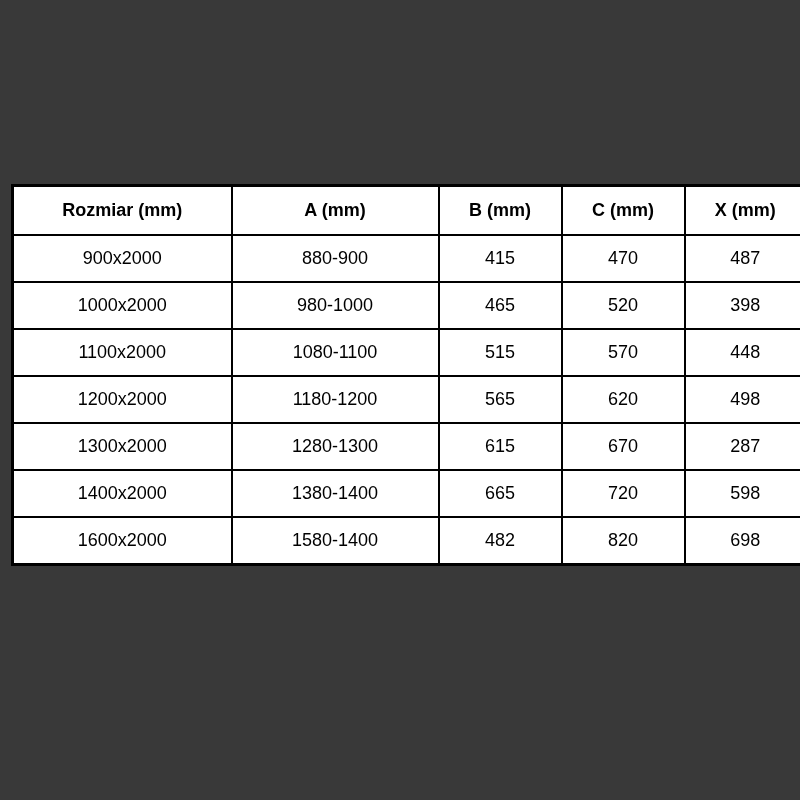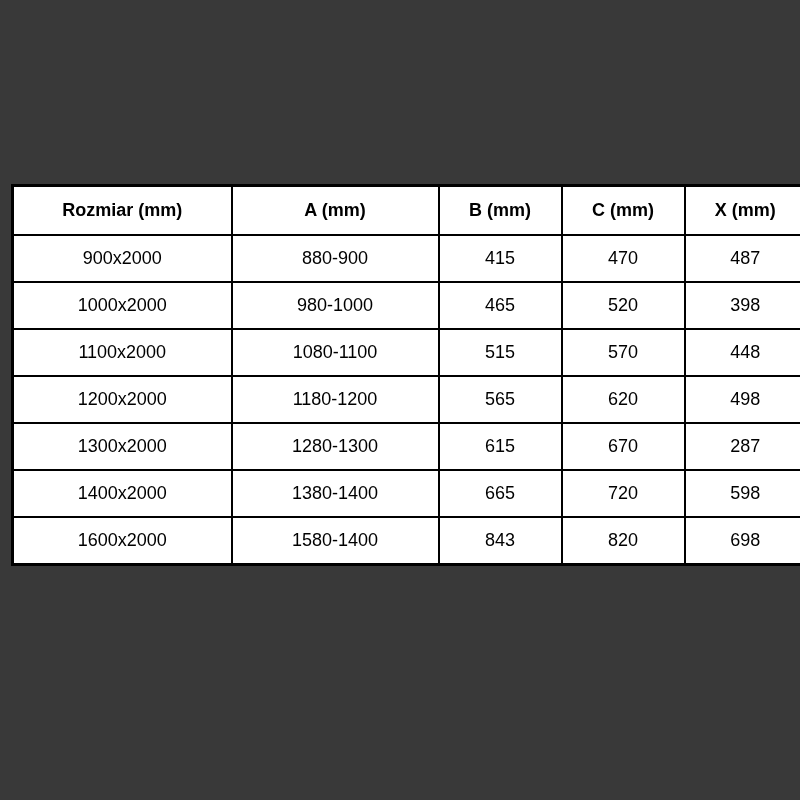--- a/index.html
+++ b/index.html
@@ -114,19 +114,19 @@
         <tr>
           <td>1400x2000</td>
           <td>1380-1400</td>
           <td>665</td>
           <td>720</td>
           <td>598</td>
         </tr>
         <tr>
           <td>1600x2000</td>
           <td>1580-1400</td>
-          <td>843</td>
+          <td>482</td>
           <td>820</td>
           <td>698</td>
         </tr>
       </tbody>
   </table>
 </div>
 
 </body></html>

